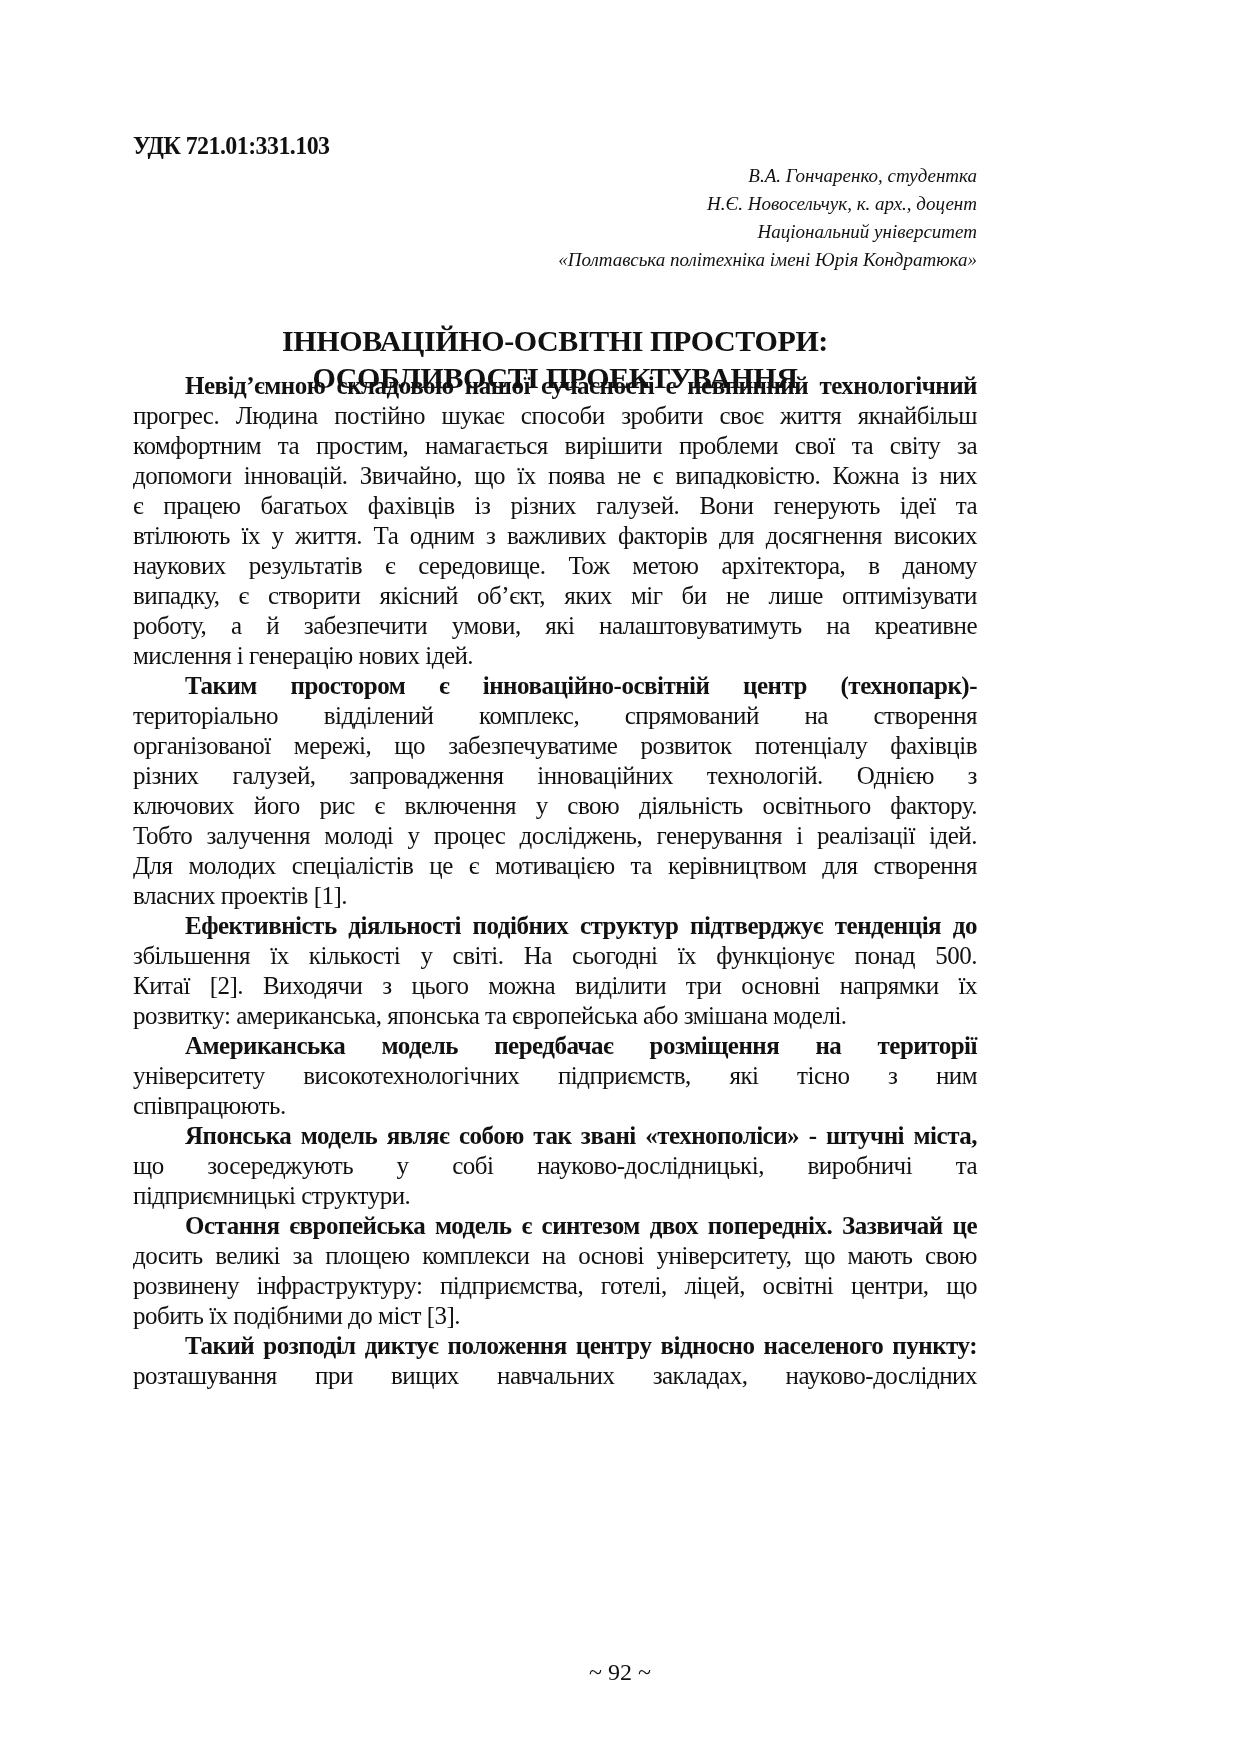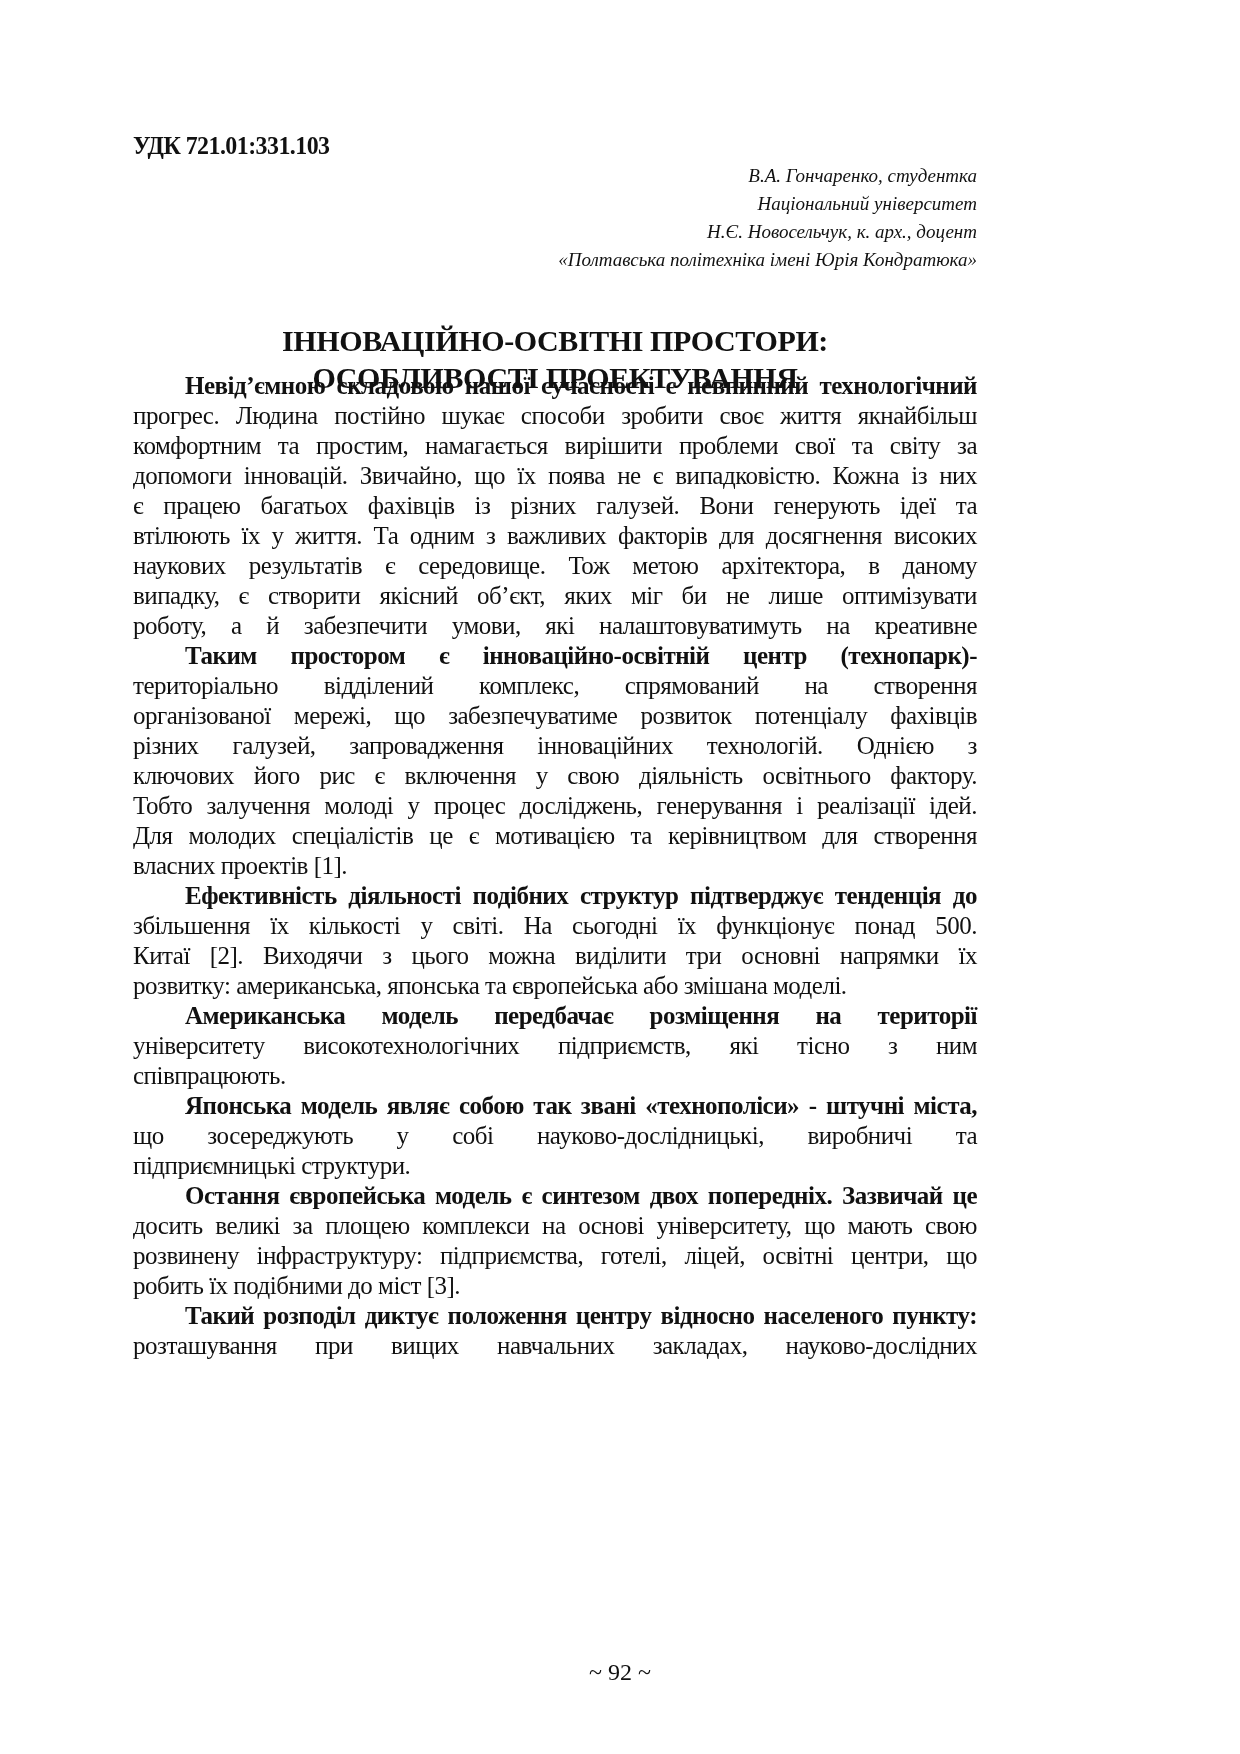--- a/index.html
+++ b/index.html
@@ -41,40 +41,41 @@
   }
 </style>
 </head>
 <body>
 
 <div class="page">
   <div class="udk">УДК 721.01:331.103</div>
 
   <div class="authors">
     <div>В.А. Гончаренко, студентка</div>
+    <div>Н.Є. Новосельчук, к. арх., доцент</div>
     <div>Національний університет</div>
-    <div>Н.Є. Новосельчук, к. арх., доцент</div>
     <div>«Полтавська політехніка імені Юрія Кондратюка»</div>
   </div>
 
   <div class="title">
     <div>ІННОВАЦІЙНО-ОСВІТНІ ПРОСТОРИ:</div>
     <div>ОСОБЛИВОСТІ ПРОЕКТУВАННЯ</div>
   </div>
 
   <div class="body">
     <div class="line indent">Невід’ємною складовою нашої сучасності є невпинний технологічний</div>
     <div class="line">прогрес. Людина постійно шукає способи зробити своє життя якнайбільш</div>
     <div class="line">комфортним та простим, намагається вирішити проблеми свої та світу за</div>
     <div class="line">допомоги інновацій. Звичайно, що їх поява не є випадковістю. Кожна із них</div>
     <div class="line">є працею багатьох фахівців із різних галузей. Вони генерують ідеї та</div>
     <div class="line">втілюють їх у життя.  Та одним з важливих факторів для досягнення високих</div>
     <div class="line">наукових результатів є середовище. Тож метою архітектора, в даному</div>
     <div class="line">випадку, є створити якісний об’єкт, яких міг би не лише оптимізувати</div>
     <div class="line">роботу, а й забезпечити умови, які налаштовуватимуть на креативне</div>
+    <div class="line last">мислення і генерацію нових ідей.</div>
     <div class="line indent">Таким простором є інноваційно-освітній центр (технопарк)-</div>
     <div class="line">територіально відділений комплекс, спрямований на створення</div>
     <div class="line">організованої мережі, що забезпечуватиме розвиток потенціалу фахівців</div>
     <div class="line">різних галузей, запровадження інноваційних технологій. Однією з</div>
     <div class="line">ключових його рис є включення у свою діяльність освітнього фактору.</div>
     <div class="line">Тобто залучення молоді у процес досліджень, генерування і реалізації ідей.</div>
     <div class="line">Для молодих спеціалістів це є мотивацією та керівництвом для створення</div>
     <div class="line last">власних проектів [1].</div>
     <div class="line indent">Ефективність діяльності подібних структур підтверджує тенденція до</div>
     <div class="line">збільшення їх кількості у світі. На сьогодні їх функціонує понад 500.</div>

